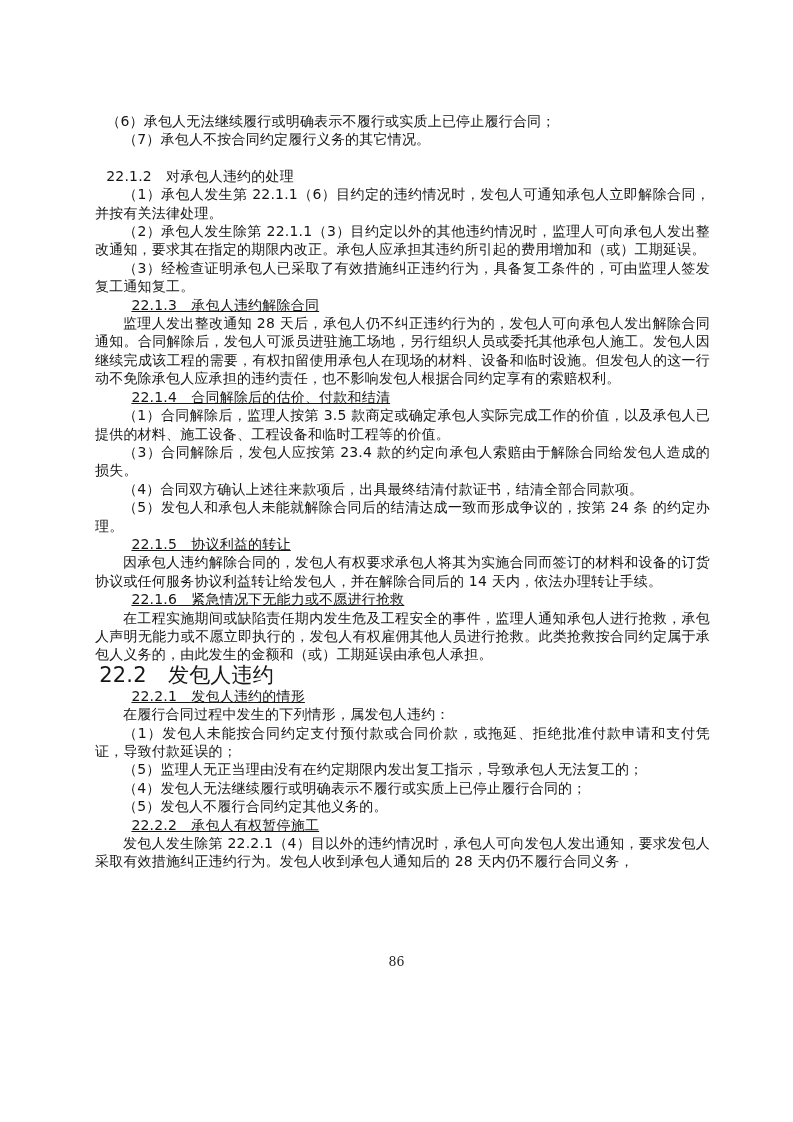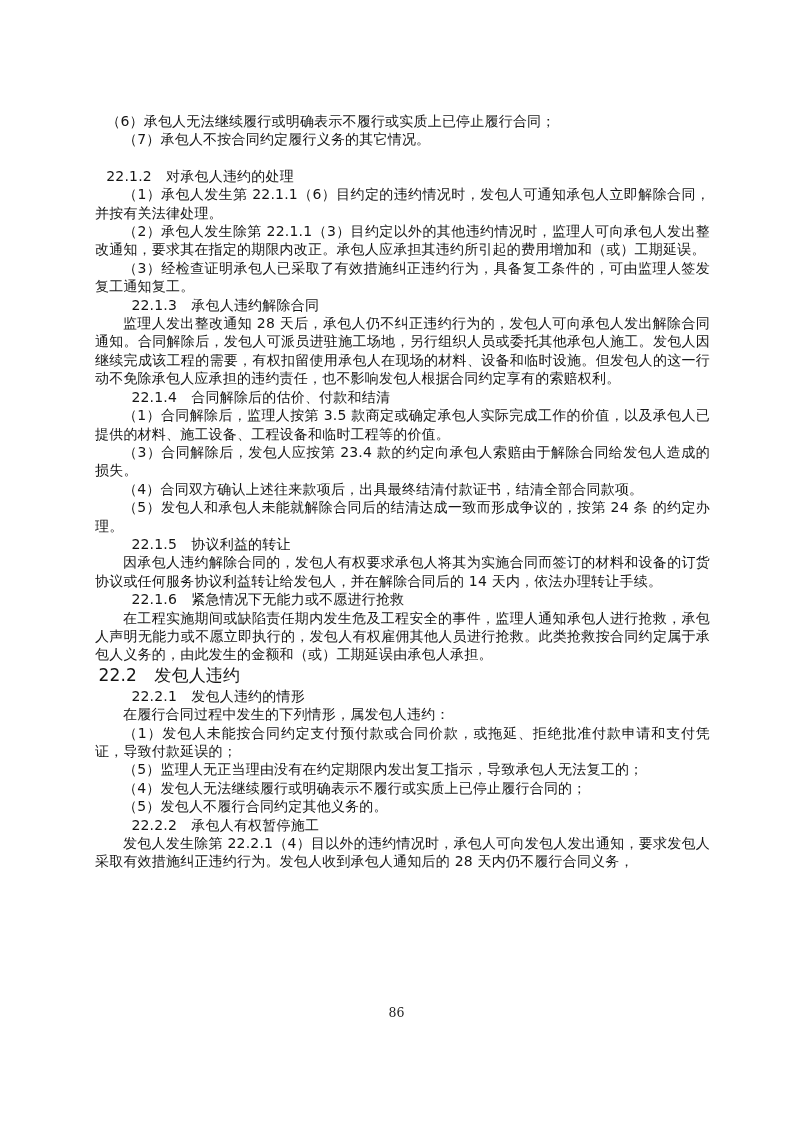--- a/index.html
+++ b/index.html
@@ -29,31 +29,31 @@
     text-align: justify;
     letter-spacing: 0.2px;
   }
   
   p.body { text-indent: 2em; }
   
   p.ind1 { text-indent: 0.8em; }
   
   p.h-sub { text-indent: 0.8em; margin-top: 18px !important; }
   
-  p.h-clause { text-indent: 2.6em; }
+  p.h-clause { text-indent: 2.6em; text-decoration: underline; }
   
   p.h-section {
     text-indent: 0.2em;
-    font-size: 17px;
+    font-size: 21px;
     line-height: 23px;
   }
   .footer {
     position: absolute;
     left: 0;
-    top: 1005px;
+    top: 954px;
     width: 793px;
     text-align: center;
     font-family: "DejaVu Serif", serif;
     font-size: 12.5px;
     color: #222222;
   }
 </style>
 </head>
 <body>
 

